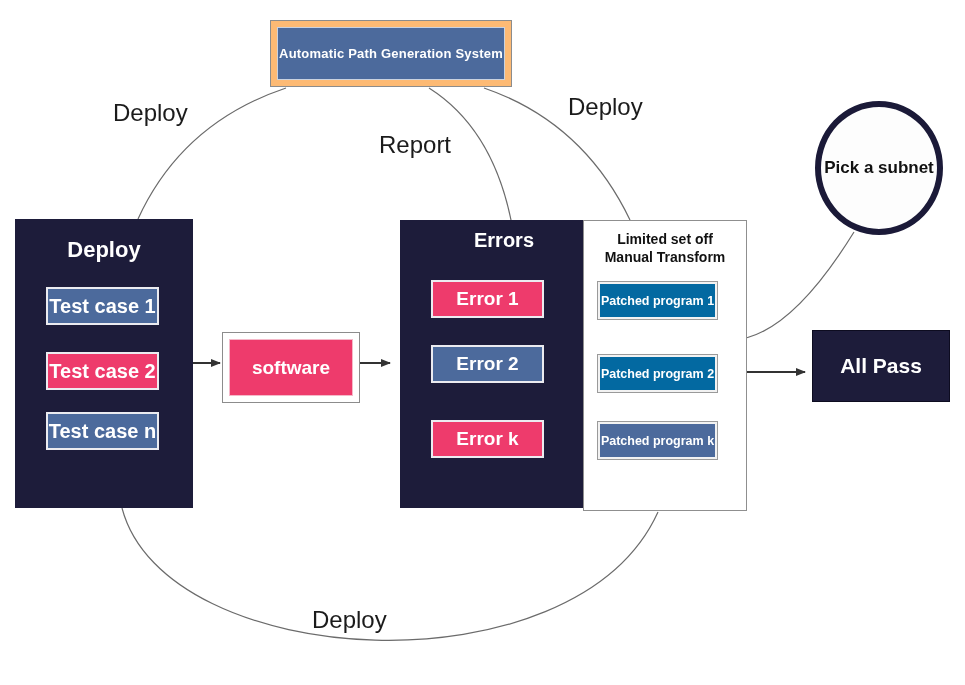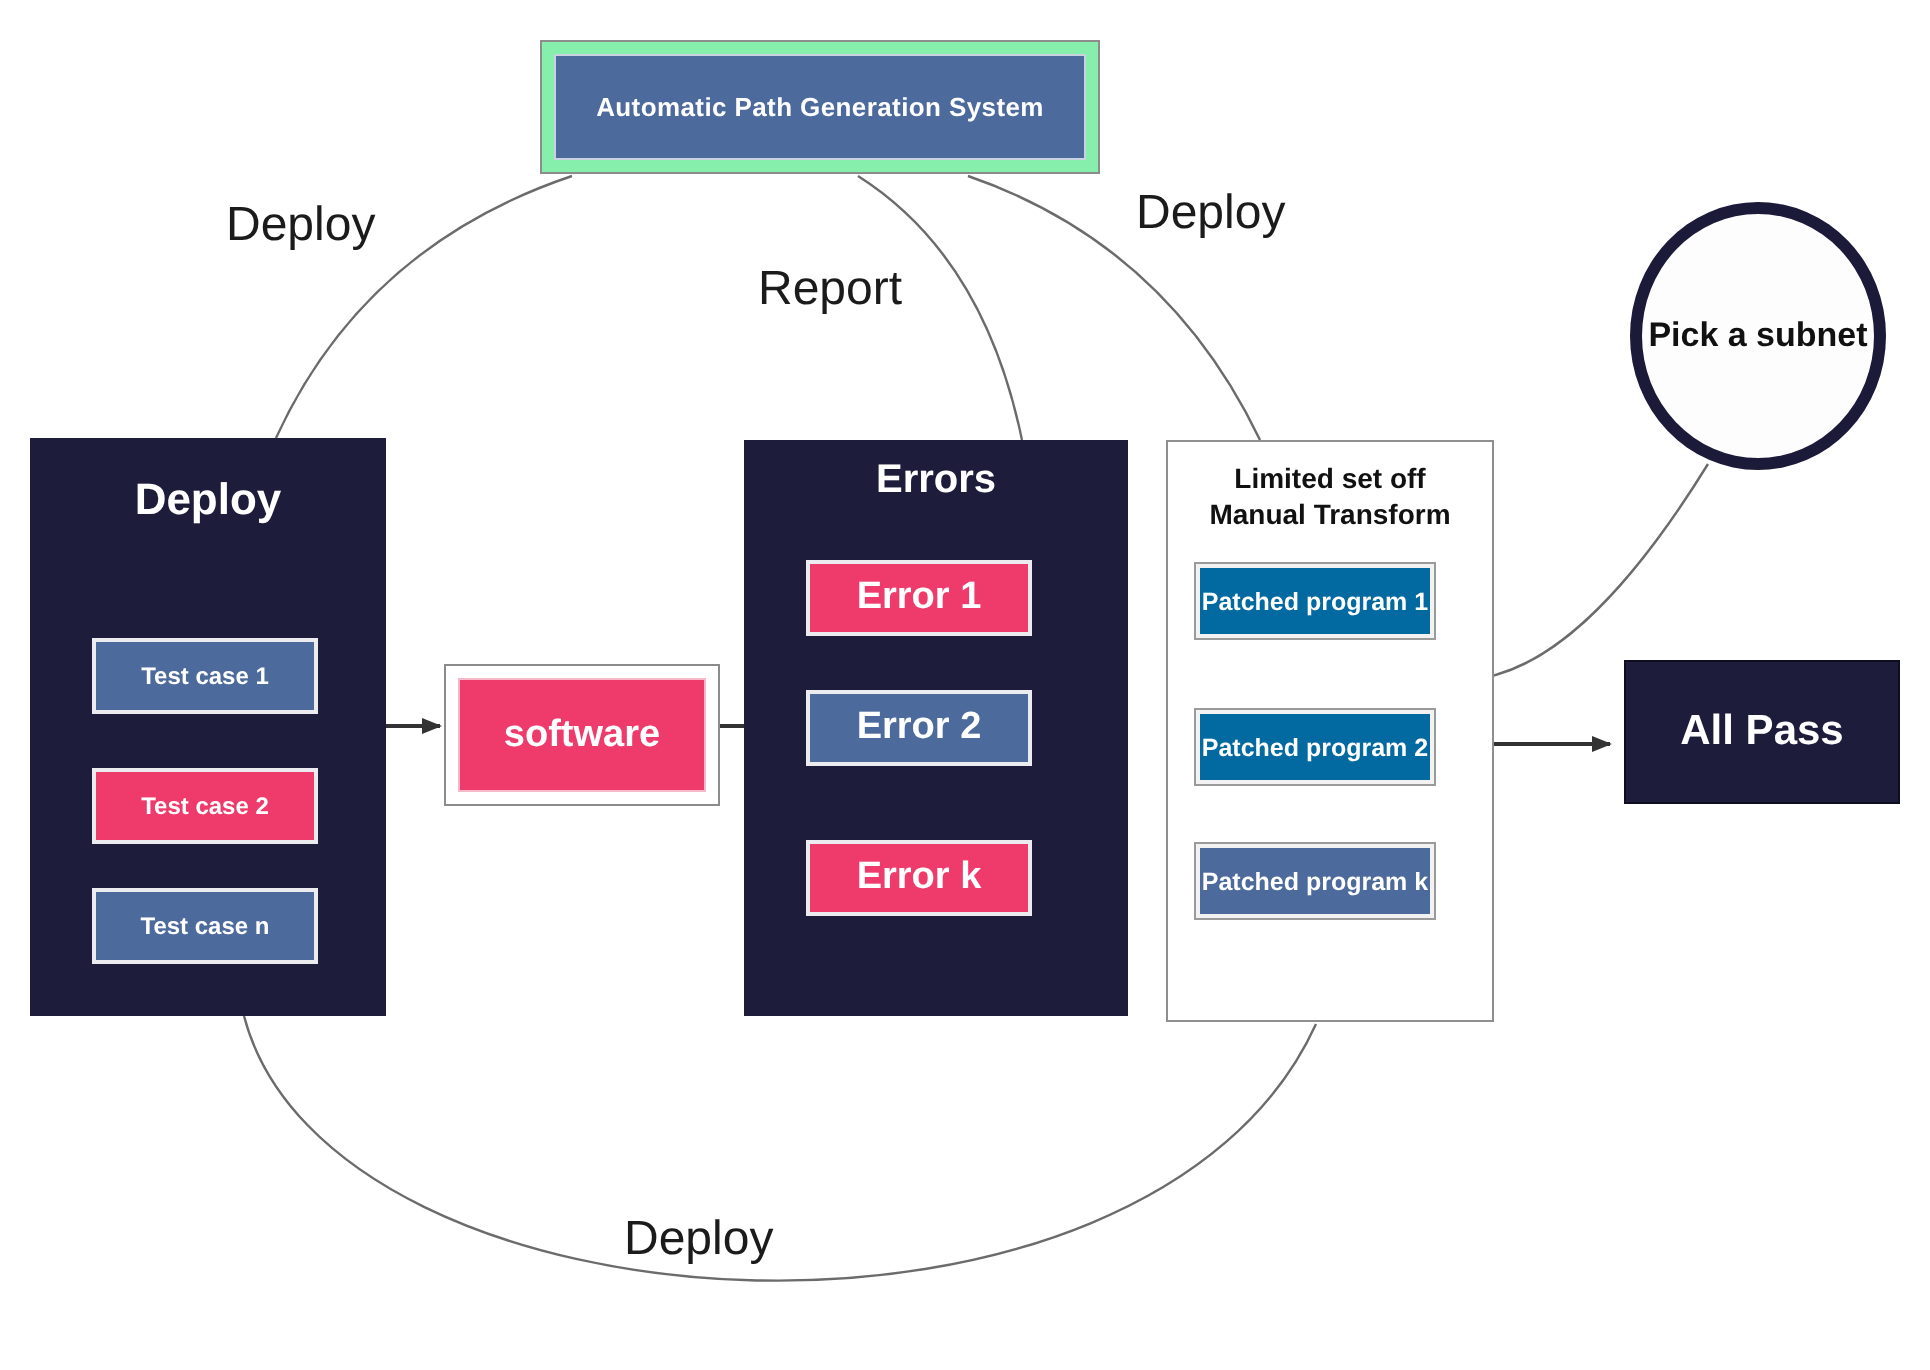--- a/index.html
+++ b/index.html
@@ -4,47 +4,47 @@
 <style>
   html,body { margin:0; padding:0; background:#fff; }
   .canvas {
     position:relative; width:965px; height:685px; background:#ffffff;
     font-family:"Liberation Sans", sans-serif; overflow:hidden;
   }
   svg.connectors { position:absolute; left:0; top:0; width:965px; height:685px; }
 
   
   .apgs {
-    position:absolute; left:270px; top:20px; width:280px; height:67px;
-    background:#86efac; border:1px solid #8c8c8c; padding:6px; box-sizing:border-box;
+    position:absolute; left:270px; top:20px; width:242px; height:67px;
+    background:#fdba74; border:1px solid #8c8c8c; padding:6px; box-sizing:border-box;
   }
   .apgs-inner {
     width:100%; height:100%; background:#4c6a9c; border:1px solid #c9d2e0;
     display:flex; align-items:center; justify-content:center; box-sizing:border-box;
   }
   .apgs-inner span { color:#fff; font-weight:bold; font-size:13px; letter-spacing:.2px; }
 
   
   .edge-label { position:absolute; font-size:24px; color:#1b1b1b; }
 
   
   .panel { position:absolute; background:#1d1c3a; box-sizing:border-box; }
   .panel-deploy { left:15px;  top:219px; width:178px; height:289px; }
-  .panel-errors { left:372px; top:220px; width:192px; height:288px; }
+  .panel-errors { left:400px; top:220px; width:208px; height:288px; }
   .panel-title  { color:#fff; font-weight:bold; text-align:center; }
   .panel-deploy .panel-title { font-size:22px; margin-top:18px; }
   .panel-errors .panel-title { font-size:20px; margin-top:9px; }
 
   .chip {
     position:absolute; left:31px; width:113px; height:38px;
     border:2px solid #ebebf0; box-sizing:border-box;
     display:flex; align-items:center; justify-content:center;
     color:#fff; font-weight:bold;
   }
-  .panel-deploy .chip { font-size:12px;margin-top:32px; }
+  .panel-deploy .chip { font-size:20px; }
   .panel-errors .chip { font-size:19px; }
 
   
   .software-outer {
     position:absolute; left:222px; top:332px; width:138px; height:71px;
     background:#fff; border:1px solid #8c8c8c; padding:6px; box-sizing:border-box;
   }
   .software-inner {
     width:100%; height:100%; display:flex; align-items:center; justify-content:center;
     color:#fff; font-weight:bold; font-size:19px; box-sizing:border-box;

